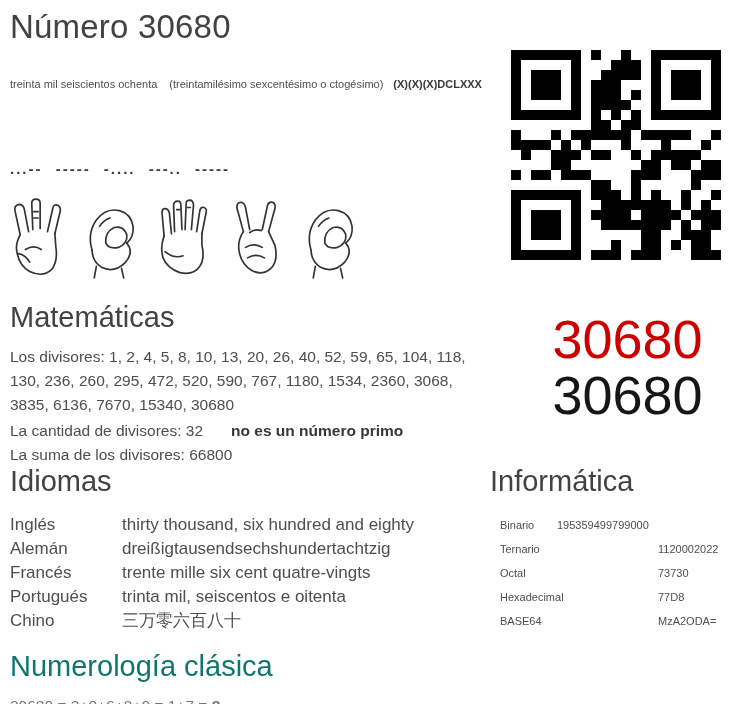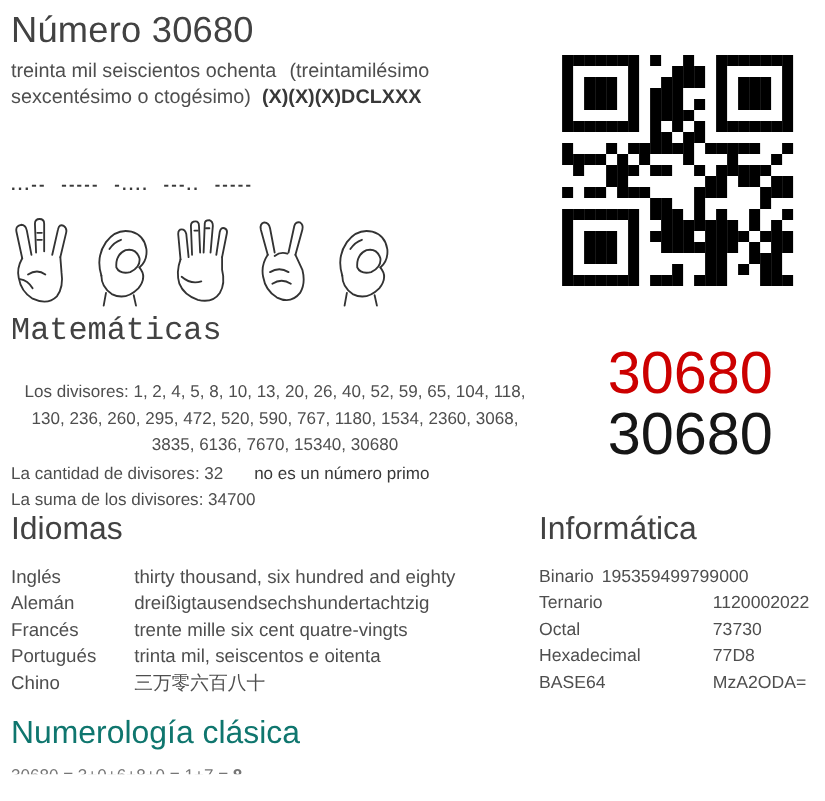--- a/index.html
+++ b/index.html
@@ -5,48 +5,48 @@
   * { margin:0; padding:0; box-sizing:border-box; }
   html,body { background:#fff; }
   #page {
     position:relative; width:750px; height:704px; background:#fff;
     font-family:"Liberation Sans", sans-serif; overflow:hidden;
   }
   .h1 { position:absolute; left:10px; top:8px; font-size:33px; font-weight:400; color:#424242; letter-spacing:.2px; }
   .h2 { position:absolute; font-size:29px; font-weight:400; color:#424242; }
   .h2.muted { color:#0f766e; }
 
-  .subtitle { position:absolute; left:10px; top:52px; width:480px; font-size:18px; line-height:24px; color:#4e4e4e; }
+  .subtitle { position:absolute; left:10px; top:72px; width:480px; font-size:11px; line-height:24px; color:#4e4e4e; }
   .subtitle .ordinal { margin-left:12px; }
   .subtitle .roman { margin-left:10px; font-weight:700; color:#383838; }
 
   .morse { position:absolute; left:10px; top:160px; font-size:15px; font-weight:700; color:#3a3a3a;
            letter-spacing:2px; word-spacing:7px; }
 
   .hands { position:absolute; left:5px; top:197px; display:flex; gap:9px; }
   .hands svg { display:block; }
 
   .qr { position:absolute; left:511px; top:50px; width:210px; height:210px;
         display:grid; grid-template-columns:repeat(21,10px); grid-auto-rows:10px; }
   .qr span { width:10px; height:10px; }
   .qr span.on { background:#000; }
 
   .bignum { position:absolute; left:505px; width:245px; text-align:center; font-size:54px; letter-spacing:0; }
   .bignum.red   { top:308px; color:#cc0000; font-weight:400; }
   .bignum.black { top:364px; color:#161616; font-weight:400; }
 
   .body-text { position:absolute; font-size:15.5px; line-height:24px; color:#4e4e4e; }
-  .bold-note { font-weight:400; color:#383838; margin-left:28px; }
+  .bold-note { font-weight:700; color:#383838; margin-left:28px; }
   .bold-8 { font-weight:700; }
 
   .lang-table { position:absolute; left:10px; top:513px; font-size:17px; color:#4e4e4e; }
   .lang-row { display:flex; height:24px; line-height:24px; }
   .lang-label { width:112px; }
 
-  .info-table { position:absolute; left:490px; top:513px; font-size:16px; color:#4e4e4e; }
+  .info-table { position:absolute; left:500px; top:513px; font-size:11px; color:#4e4e4e; }
   .info-row { display:flex; height:24px; line-height:24px; }
   .info-label { width:158px; }
   .info-row.binario .info-label { width:57px; }
 
   .numerology-line { position:absolute; left:10px; top:697px; font-size:15.5px; color:#767676; }
 </style>
 </head>
 <body>
 
 <div id="page">
@@ -555,26 +555,26 @@
       <span></span>
       <span></span>
       <span class="on"></span>
       <span class="on"></span>
       <span class="on"></span>
     </div>
 
   <div class="bignum red">30680</div>
   <div class="bignum black">30680</div>
 
-  <div class="h2" style="left:10px; top:284px;font-family:Liberation Mono, monospace;">Matemáticas</div>
-  <div class="body-text" style="left:10px; top:345px; width:480px;text-align:center;">Los divisores: 1, 2, 4, 5, 8, 10, 13, 20, 26, 40, 52, 59, 65, 104, 118, 130, 236, 260, 295, 472, 520, 590, 767, 1180, 1534, 2360, 3068, 3835, 6136, 7670, 15340, 30680</div>
+  <div class="h2" style="left:10px; top:301px;">Matemáticas</div>
+  <div class="body-text" style="left:10px; top:345px; width:480px;">Los divisores: 1, 2, 4, 5, 8, 10, 13, 20, 26, 40, 52, 59, 65, 104, 118, 130, 236, 260, 295, 472, 520, 590, 767, 1180, 1534, 2360, 3068, 3835, 6136, 7670, 15340, 30680</div>
   <div class="body-text" style="left:10px; top:419px;">
     <span>La cantidad de divisores: 32</span><span class="bold-note">no es un número primo</span>
   </div>
-  <div class="body-text" style="left:10px; top:443px;">La suma de los divisores: 34700</div>
+  <div class="body-text" style="left:10px; top:443px;">La suma de los divisores: 66800</div>
 
   <div class="h2" style="left:10px; top:465px;">Idiomas</div>
   <div class="lang-table">
     <div class="lang-row">
       <span class="lang-label">Inglés</span>
       <span>thirty thousand, six hundred and eighty</span>
     </div>
     <div class="lang-row">
       <span class="lang-label">Alemán</span>
       <span>dreißigtausendsechshundertachtzig</span>

